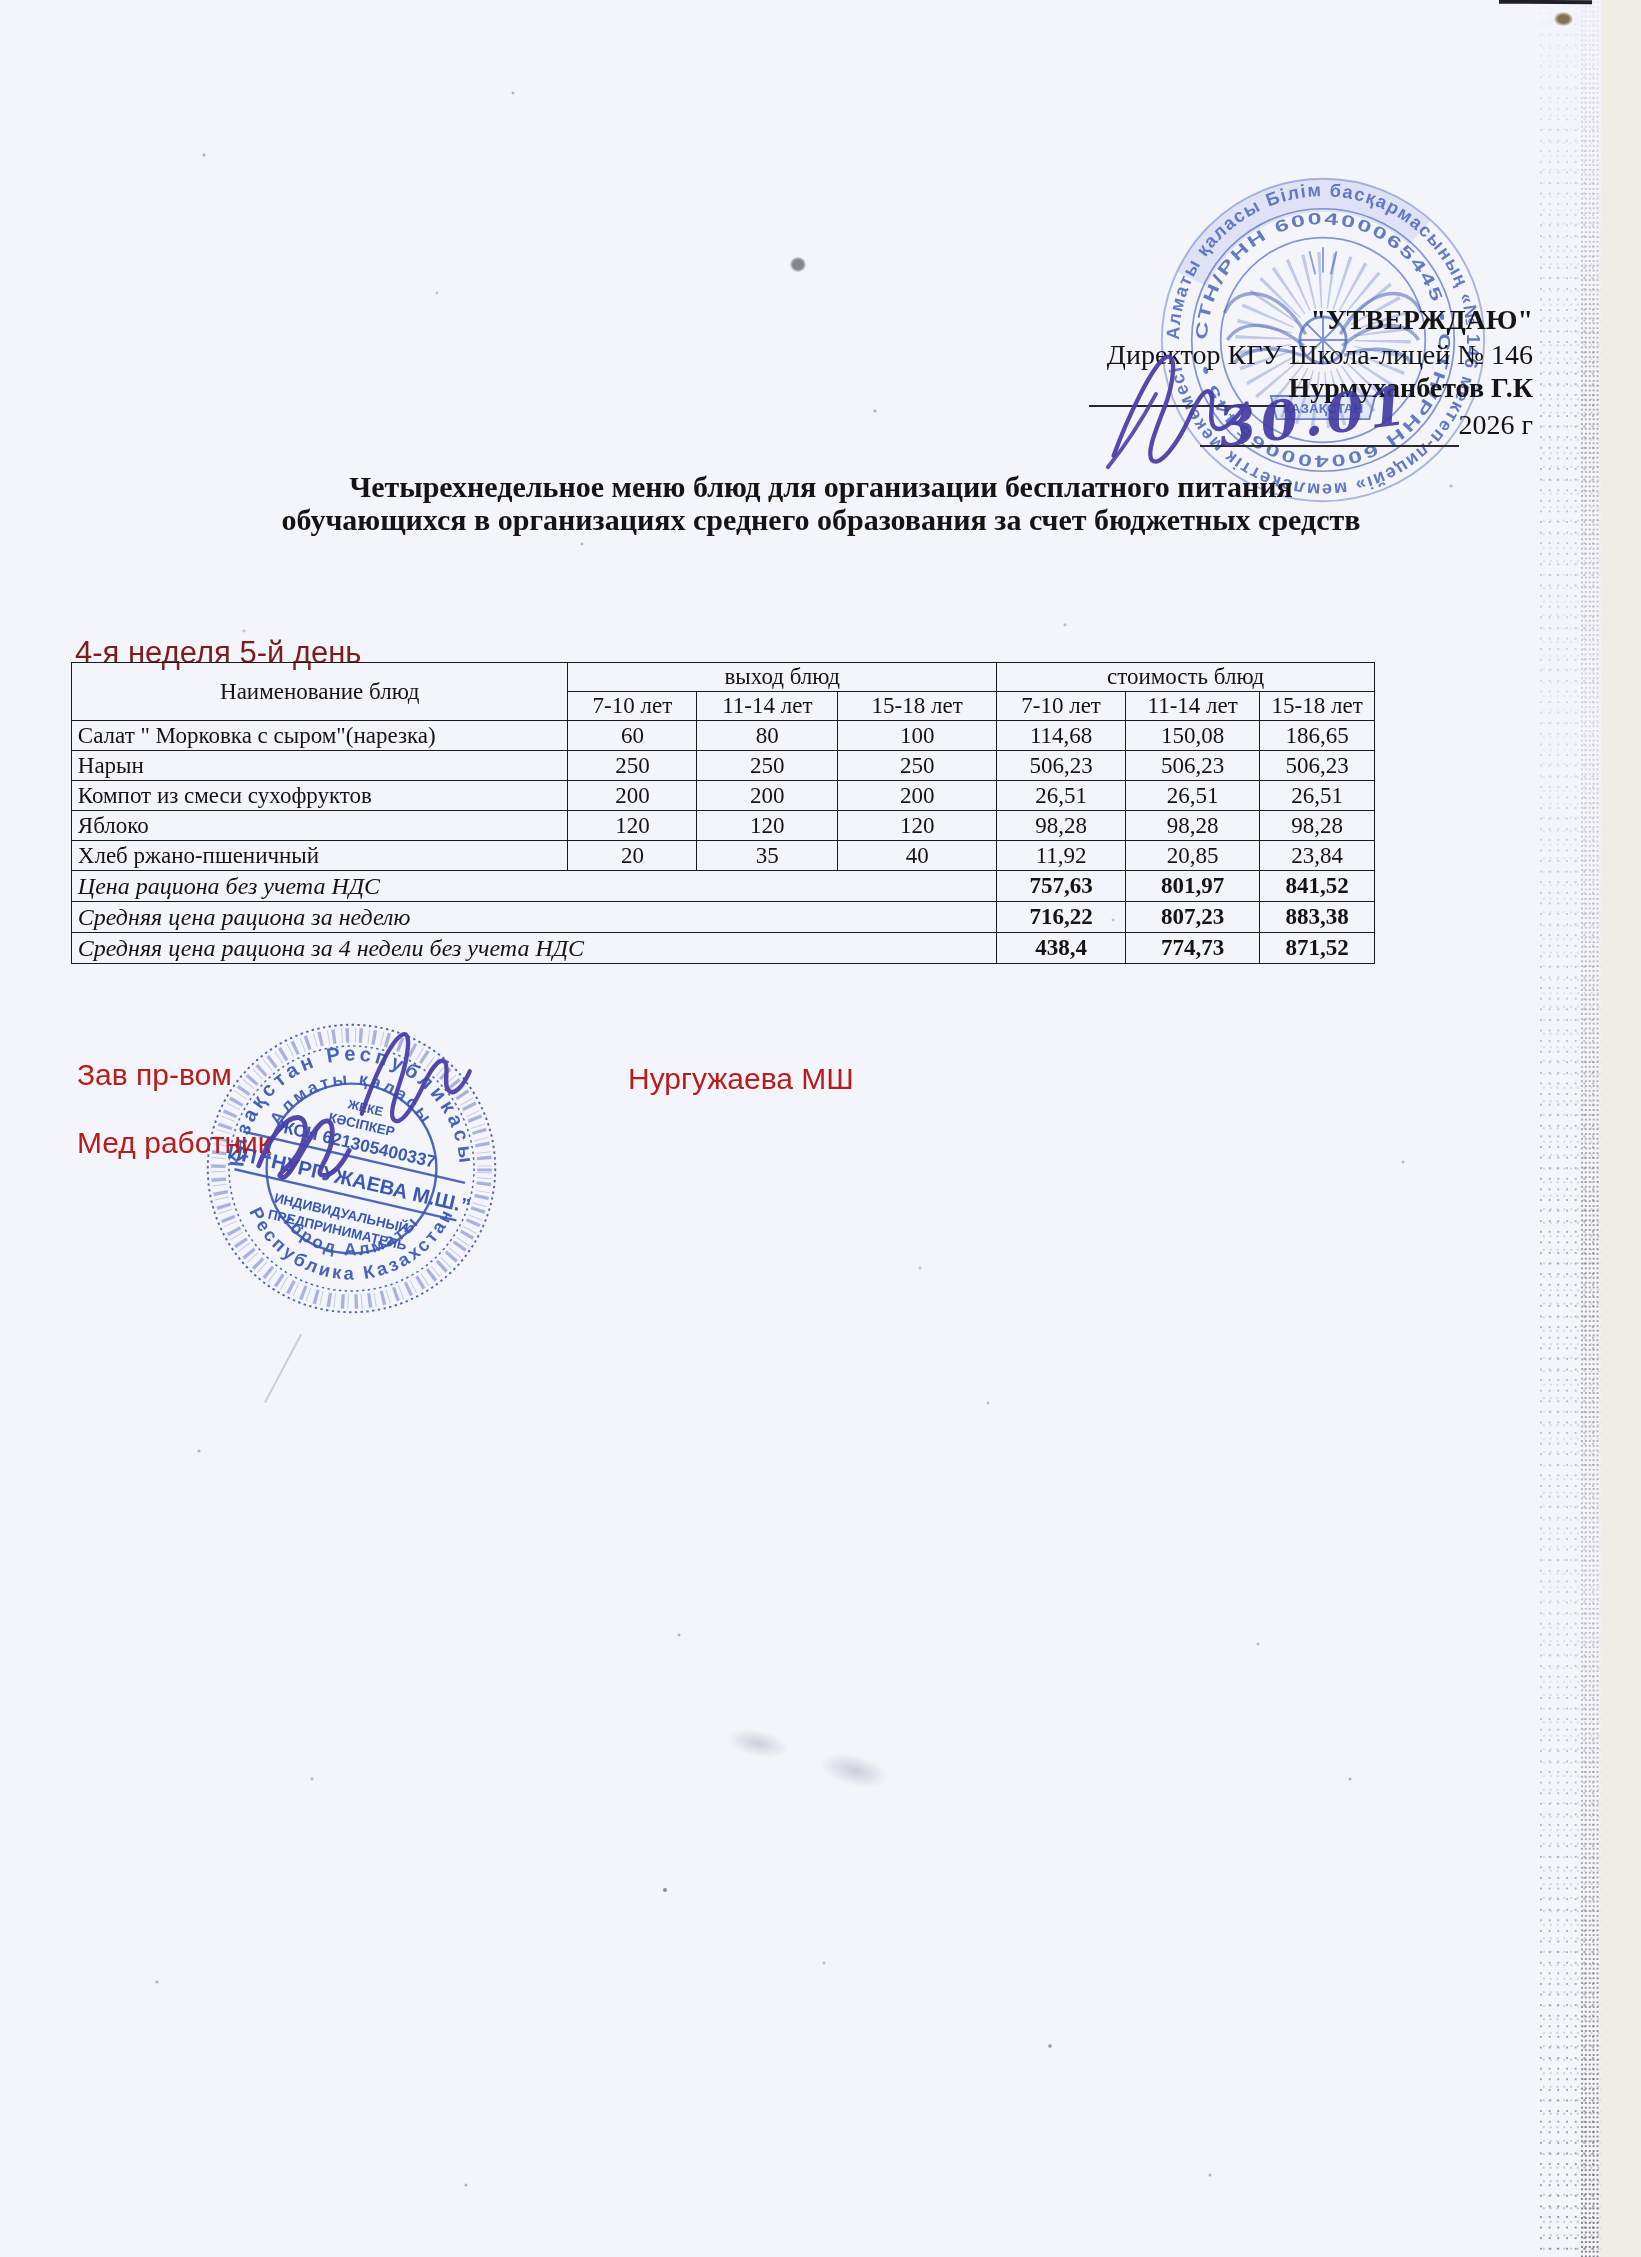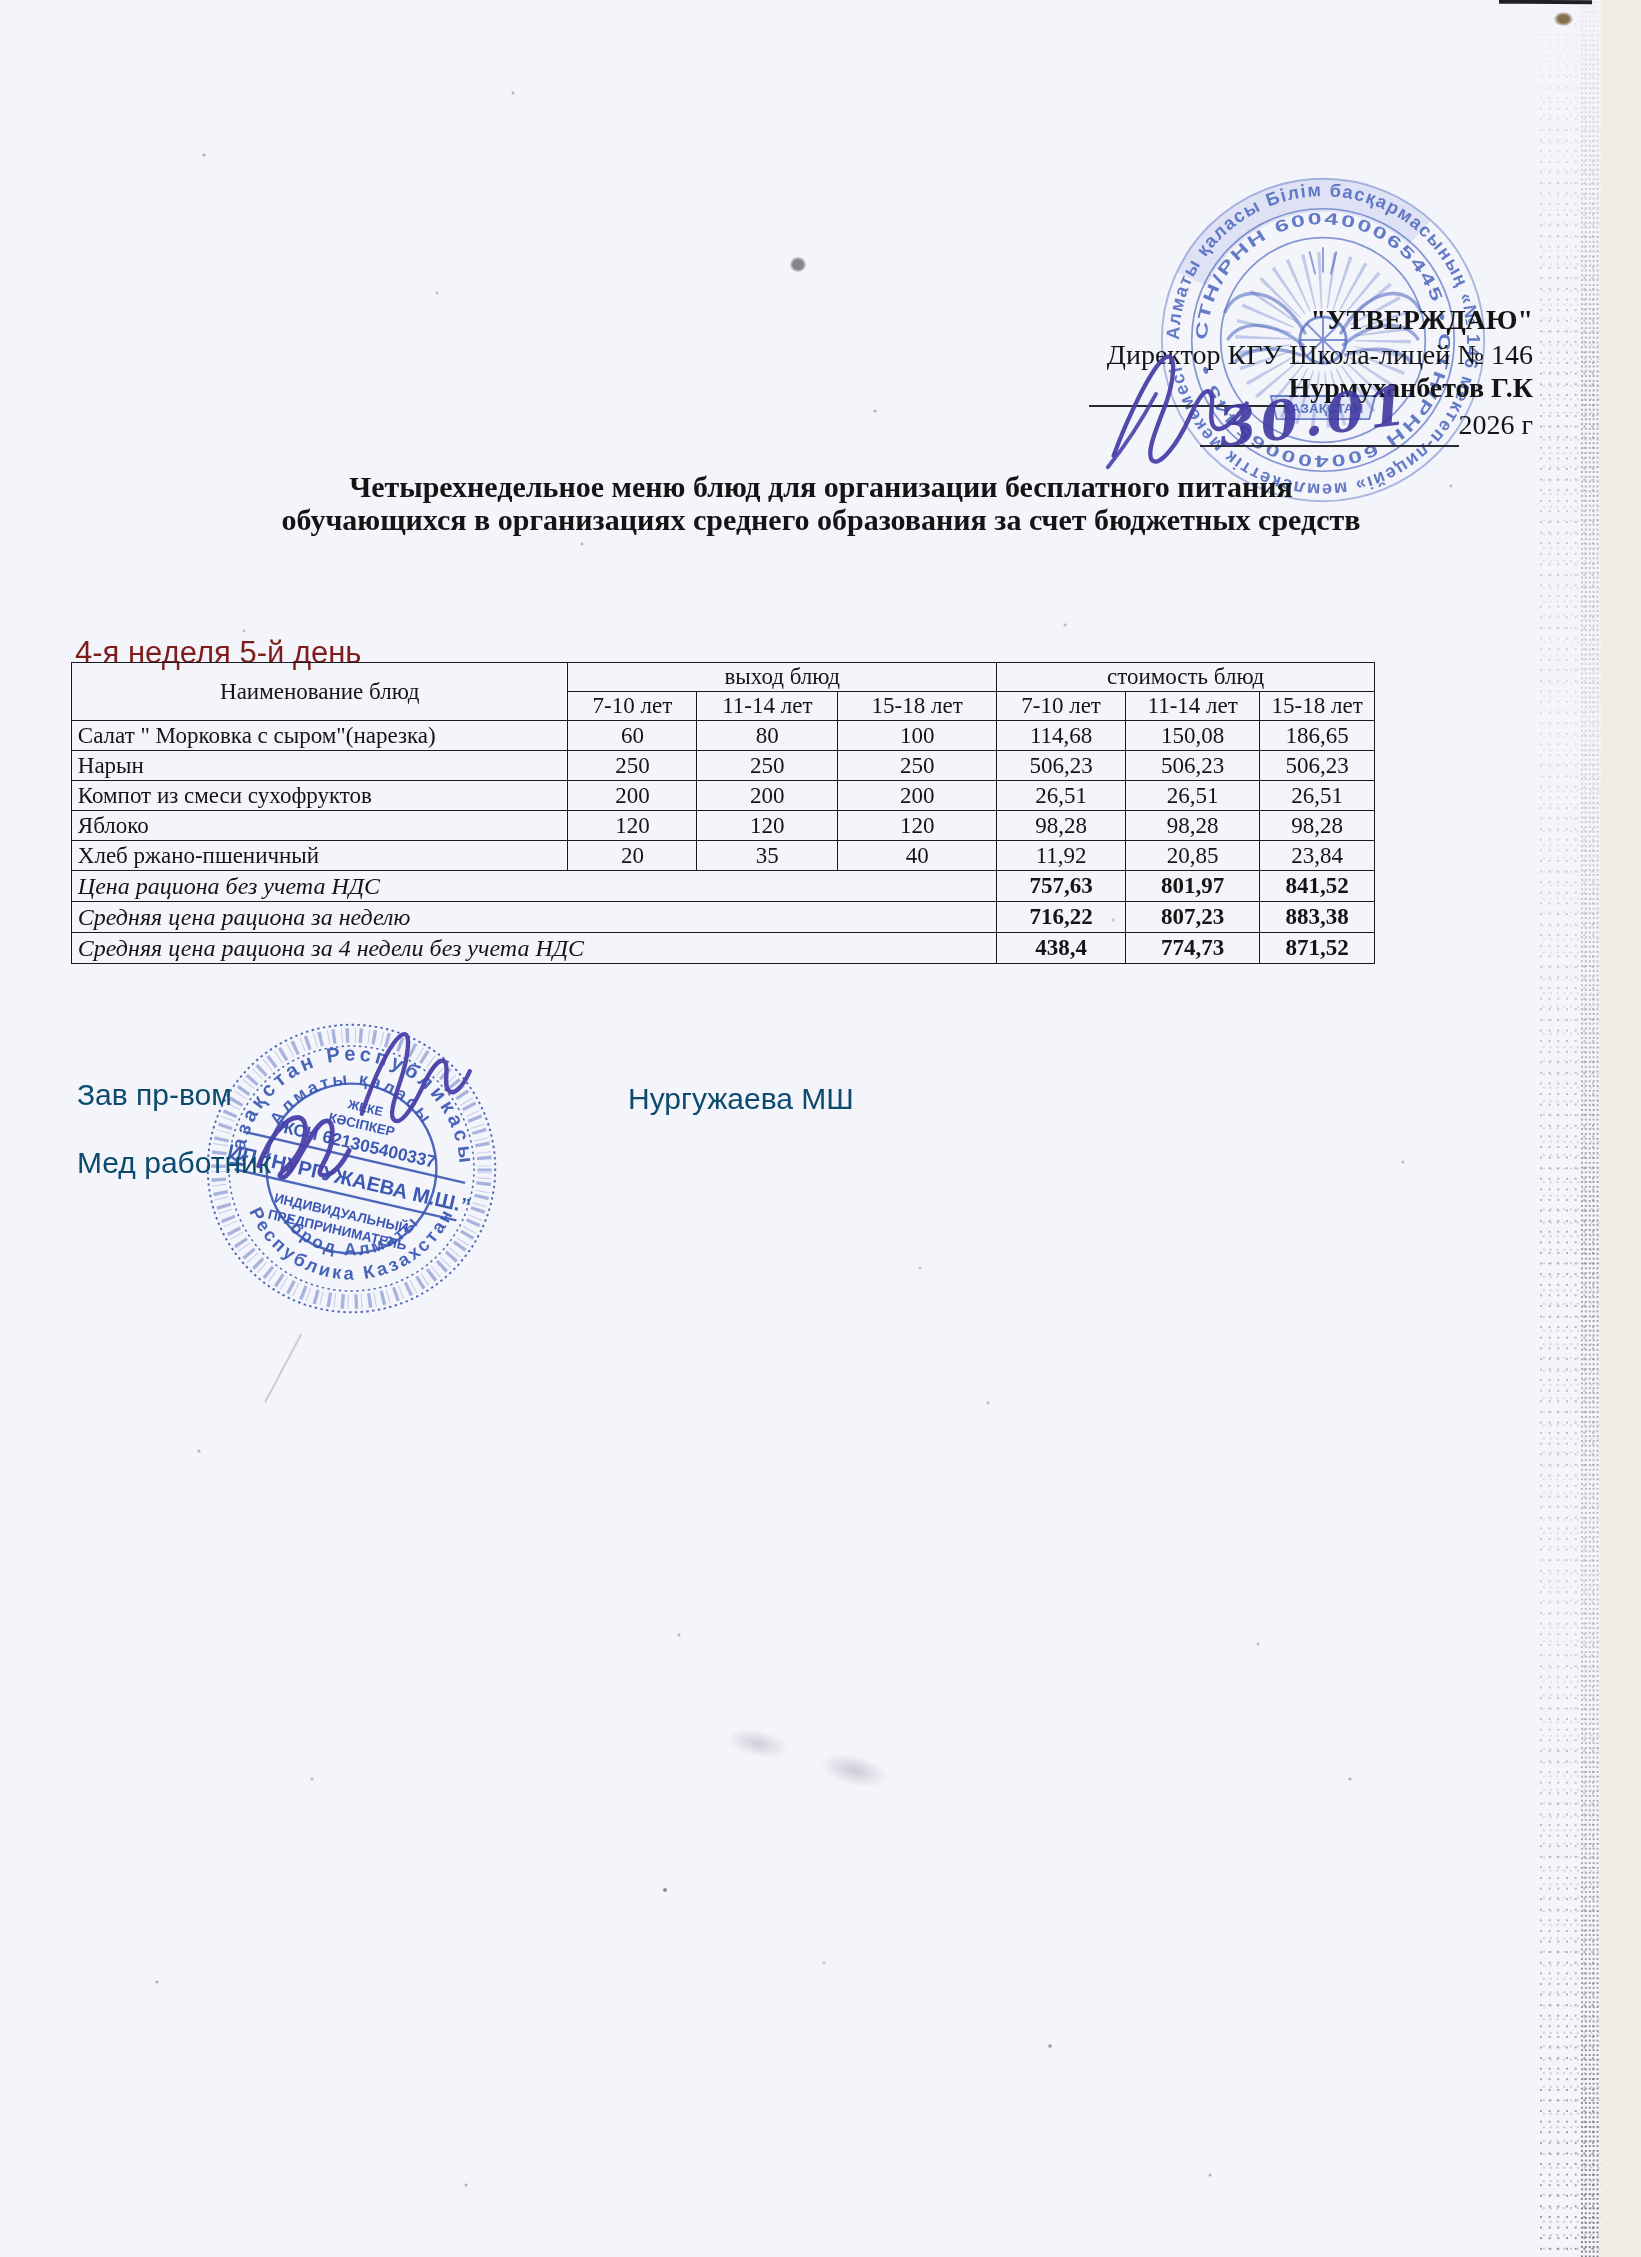--- a/index.html
+++ b/index.html
@@ -79,21 +79,21 @@
   .menu th,.menu td{border:1.9px solid #1b1b1f;padding:0 5.8px;overflow:hidden;white-space:nowrap;}
   .menu thead tr{height:29px;}
   .menu thead th{font-weight:normal;font-size:23px;}
   .menu tbody tr{height:30px;}
   .menu td.num{text-align:center;}
   .menu tr.sum{height:31px;}
   .menu tr.sum td.lab{font-style:italic;font-size:24px;}
   .menu tr.sum td.num{font-weight:bold;}
 
   
-  .role{font-family:"Liberation Sans",sans-serif;font-size:30px;color:#0c4a6e;z-index:5;margin-top:20px;}
+  .role{font-family:"Liberation Sans",sans-serif;font-size:30px;color:#b91c1c;z-index:5;}
 
   
   .stampsvg{z-index:3;}
   .inksvg{z-index:6;}
   svg text{font-family:"Liberation Sans",sans-serif;}
 </style>
 </head>
 <body>
 
 <div class="abs scan-strip"></div>

